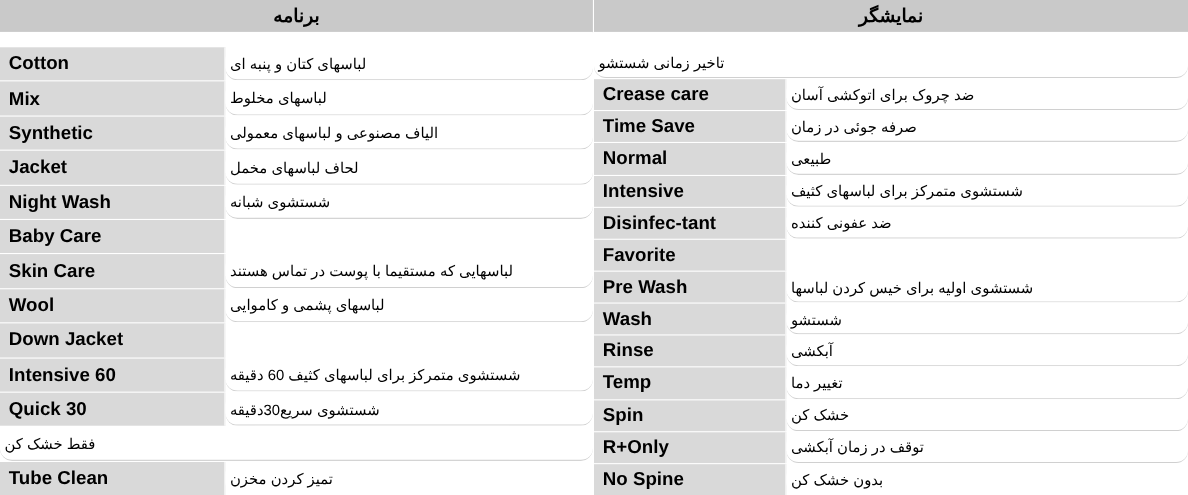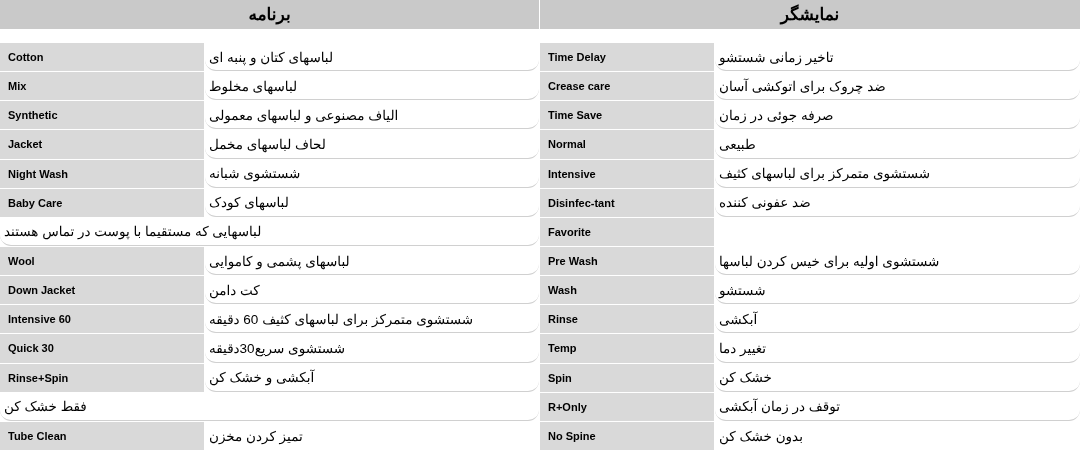--- a/index.html
+++ b/index.html
@@ -55,21 +55,21 @@
     flex-direction: row;
     min-height: 0;
     border-bottom: 1px solid #ffffff;
   }
   .row:last-child { border-bottom: none; }
 
   .cell-name {
     width: 205px;
     background: #d9d9d9;
     color: #000000;
-    font-size: 11px;
+    font-size: 17px;
     font-weight: bold;
     display: flex;
     align-items: center;
     padding: 0 0 0 8px;
     direction: ltr;
     border-right: 1px solid #ffffff;
     white-space: nowrap;
     overflow: hidden;
   }
   .cell-desc {
@@ -115,60 +115,54 @@
       <div class="row">
         <div class="cell-name">Jacket</div>
         <div class="cell-desc">لحاف لباسهای مخمل</div>
       </div>
       <div class="row">
         <div class="cell-name">Night Wash</div>
         <div class="cell-desc">شستشوی شبانه</div>
       </div>
       <div class="row">
         <div class="cell-name">Baby Care</div>
-        <div class="cell-desc">لباسهای  کودک</div>
-      </div>
-      <div class="row">
+      </div>
+      <div class="row">
+        <div class="cell-name">Skin Care</div>
         <div class="cell-desc">لباسهایی که مستقیما با پوست در تماس هستند</div>
       </div>
       <div class="row">
         <div class="cell-name">Wool</div>
         <div class="cell-desc">لباسهای پشمی و کاموایی</div>
       </div>
       <div class="row">
         <div class="cell-name">Down Jacket</div>
-        <div class="cell-desc">کت دامن</div>
       </div>
       <div class="row">
         <div class="cell-name">Intensive 60</div>
         <div class="cell-desc">شستشوی متمرکز برای لباسهای کثیف 60 دقیقه</div>
       </div>
       <div class="row">
         <div class="cell-name">Quick 30</div>
         <div class="cell-desc">شستشوی سریع30دقیقه</div>
-      </div>
-      <div class="row">
-        <div class="cell-name">Rinse+Spin</div>
-        <div class="cell-desc">آبکشی و خشک کن</div>
       </div>
       <div class="row">
         <div class="cell-desc">فقط خشک کن</div>
       </div>
       <div class="row">
         <div class="cell-name">Tube Clean</div>
         <div class="cell-desc">تمیز کردن مخزن</div>
       </div>
     </div>
   </div>
 
   <div class="panel display">
     <div class="panel-header">نمایشگر</div>
     <div class="rows">
       <div class="row">
-        <div class="cell-name">Time Delay</div>
         <div class="cell-desc">تاخیر زمانی شستشو</div>
       </div>
       <div class="row">
         <div class="cell-name">Crease care</div>
         <div class="cell-desc">ضد چروک برای اتوکشی آسان</div>
       </div>
       <div class="row">
         <div class="cell-name">Time Save</div>
         <div class="cell-desc">صرفه جوئی در زمان</div>
       </div>

